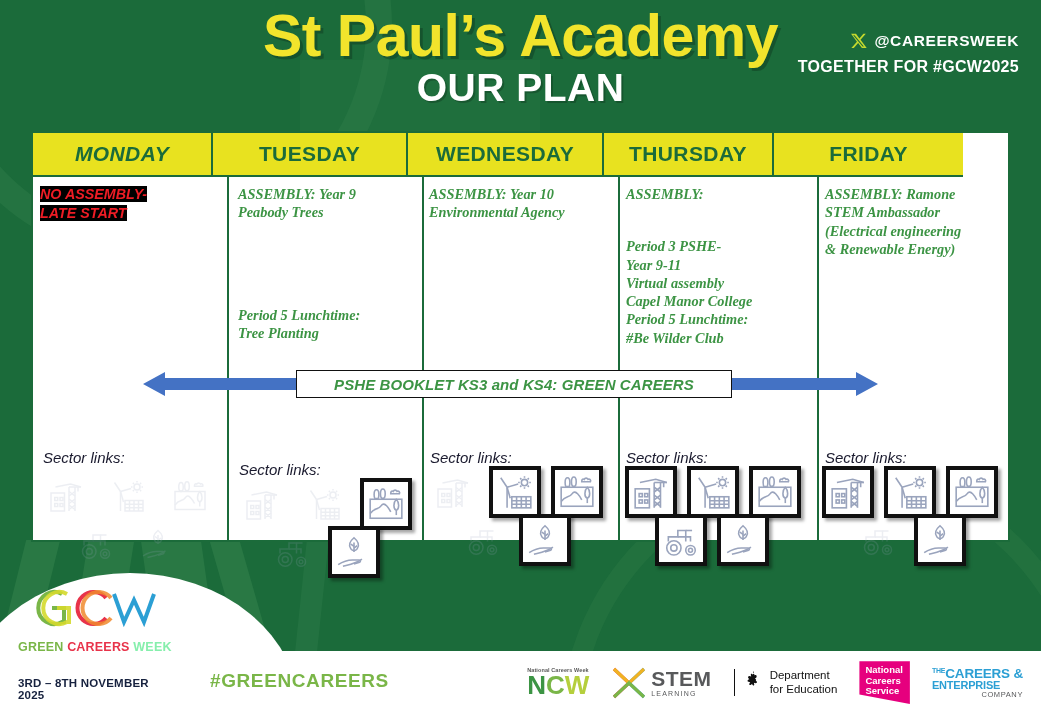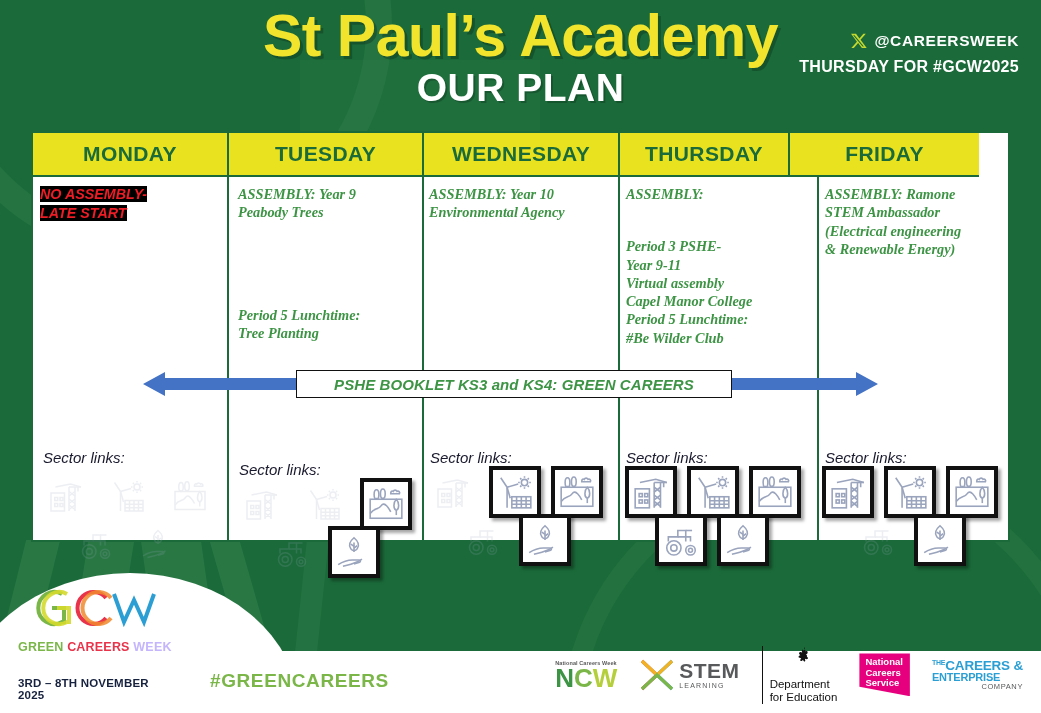--- a/index.html
+++ b/index.html
@@ -88,35 +88,35 @@
     display:flex;align-items:center;justify-content:center;
     font-size:15px;font-weight:bold;font-style:italic;color:#3c9444;letter-spacing:.1px;
   }
 
   
   #footer{position:absolute;left:0;bottom:0;width:1041px;height:62px;background:#ffffff;z-index:4;}
   #footer-curve{position:absolute;left:-40px;bottom:0;width:340px;height:140px;z-index:4;
      background:#ffffff;border-radius:50% 50% 0 0 / 100% 100% 0 0;}
   #gcw-logo{position:absolute;left:18px;bottom:12px;z-index:7;width:160px;}
   #gcw-word{font-size:12.5px;font-weight:bold;letter-spacing:.2px;margin-top:2px;}
-  #gcw-word .g{color:#7ab648;} #gcw-word .c{color:#e8334a;} #gcw-word .w{color:#c4b5fd;}
+  #gcw-word .g{color:#7ab648;} #gcw-word .c{color:#e8334a;} #gcw-word .w{color:#86efac;}
   #gcw-dates{font-size:11.5px;font-weight:bold;color:#16213e;margin-top:23px;letter-spacing:.2px;}
   #hashtag{position:absolute;left:210px;bottom:21px;z-index:7;
     font-size:19px;font-weight:bold;color:#7ab648;letter-spacing:.6px;}
   #logos{position:absolute;right:18px;bottom:9px;z-index:7;
     display:flex;align-items:center;gap:22px;}
   .logo-ncw{text-align:left;}
   .logo-ncw .sm{font-size:5.5px;color:#5a5a5a;font-weight:bold;letter-spacing:.1px;margin-bottom:1px;}
   .logo-ncw .big{font-size:26px;font-weight:bold;line-height:.9;}
   .logo-ncw .big .n{color:#3c9444;} .logo-ncw .big .c{color:#7ab648;} .logo-ncw .big .w{color:#b5cf3c;}
   .logo-stem{display:flex;align-items:center;gap:4px;}
   .logo-stem .txt{line-height:1;}
   .logo-stem .s1{font-size:21px;font-weight:bold;color:#58595b;letter-spacing:.5px;}
   .logo-stem .s2{font-size:7px;color:#58595b;letter-spacing:1.2px;margin-top:1px;}
-  .logo-dfe{display:flex;align-items:center;gap:6px;border-left:1.5px solid #111;padding-left:7px;flex-direction:column;}
+  .logo-dfe{display:flex;align-items:center;gap:6px;border-left:1.5px solid #111;padding-left:7px;}
   .logo-dfe .txt{font-size:11.5px;color:#111;line-height:1.15;}
   .logo-ncs{background:#e6007e;color:#fff;padding:4px 7px 8px 6px;
      font-size:9.5px;font-weight:bold;line-height:1.08;
      clip-path:polygon(0 0,100% 0,100% 100%,0 78%);}
   .logo-cec{line-height:1.0;text-align:left;}
   .logo-cec .l1{font-size:13.5px;font-weight:bold;color:#2b9fd4;letter-spacing:-.2px;}
   .logo-cec .l1 .pre{font-size:7px;vertical-align:top;}
   .logo-cec .l2{font-size:11px;font-weight:bold;color:#2b9fd4;letter-spacing:-.2px;}
   .logo-cec .l3{font-size:7.5px;color:#58595b;letter-spacing:.6px;text-align:right;}
 </style>
@@ -139,27 +139,27 @@
   <div id="title-sub">OUR PLAN</div>
   <div id="social">
     <div id="social-handle">
       <span id="x-icon">
         <svg viewBox="0 0 24 24" fill="currentColor" aria-hidden="true">
             <path d="M18.9 1.2h3.4l-7.4 8.5 8.7 11.5h-6.8l-5.3-7-6.1 7H1.9l7.9-9-8.3-11h7l4.8 6.4 5.6-6.4zm-1.2 18h1.9L6.4 3.1H4.4l13.3 16.1z"></path>
           </svg>
       </span>
       <span>@CAREERSWEEK</span>
     </div>
-    <div id="social-tag">THURSDAY FOR #GCW2025</div>
+    <div id="social-tag">TOGETHER FOR #GCW2025</div>
   </div>
 </div>
 
 <div id="plan">
   <div id="head-row">
-    <div class="hcell" style="width:196px;">MONDAY</div>
+    <div class="hcell" style="width:180px;font-style:italic;">MONDAY</div>
     <div class="hcell" style="width:195px;">TUESDAY</div>
     <div class="hcell" style="width:196px;">WEDNESDAY</div>
     <div class="hcell" style="width:170px;">THURSDAY</div>
     <div class="hcell" style="width:189px;">FRIDAY</div>
   </div>
 
   <div id="body-row">
 
     <div class="bcell" style="width:196px;">
       <div class="noassembly">

